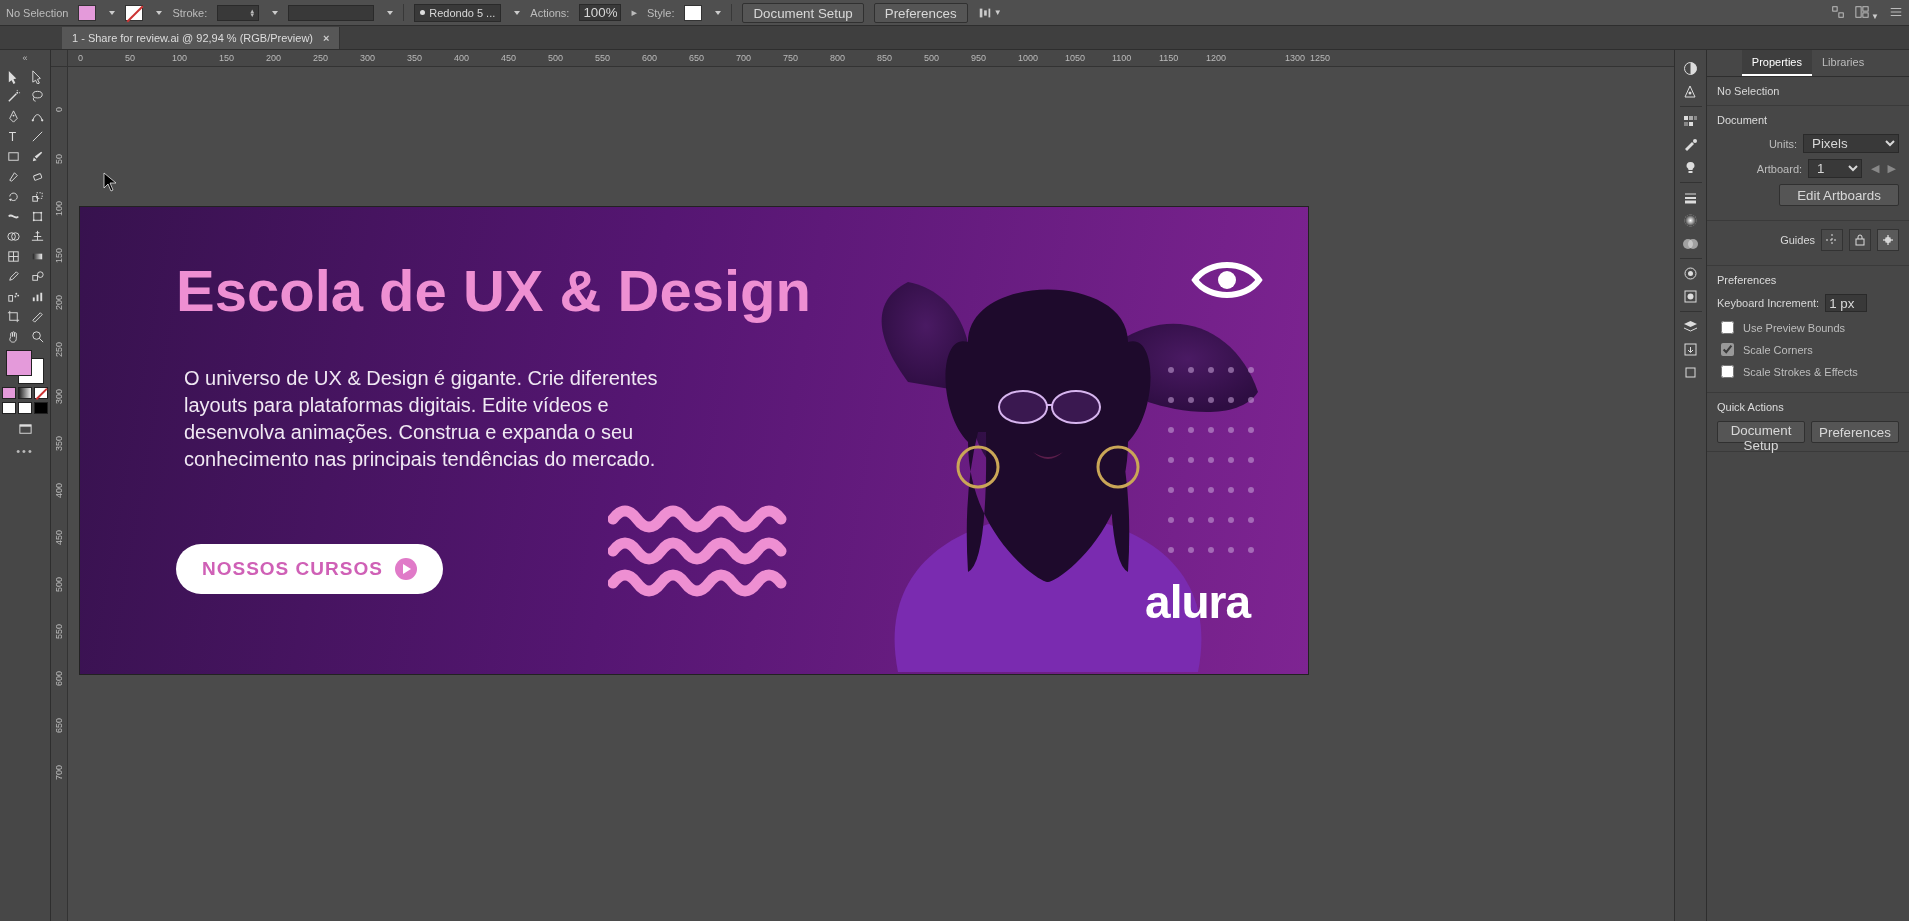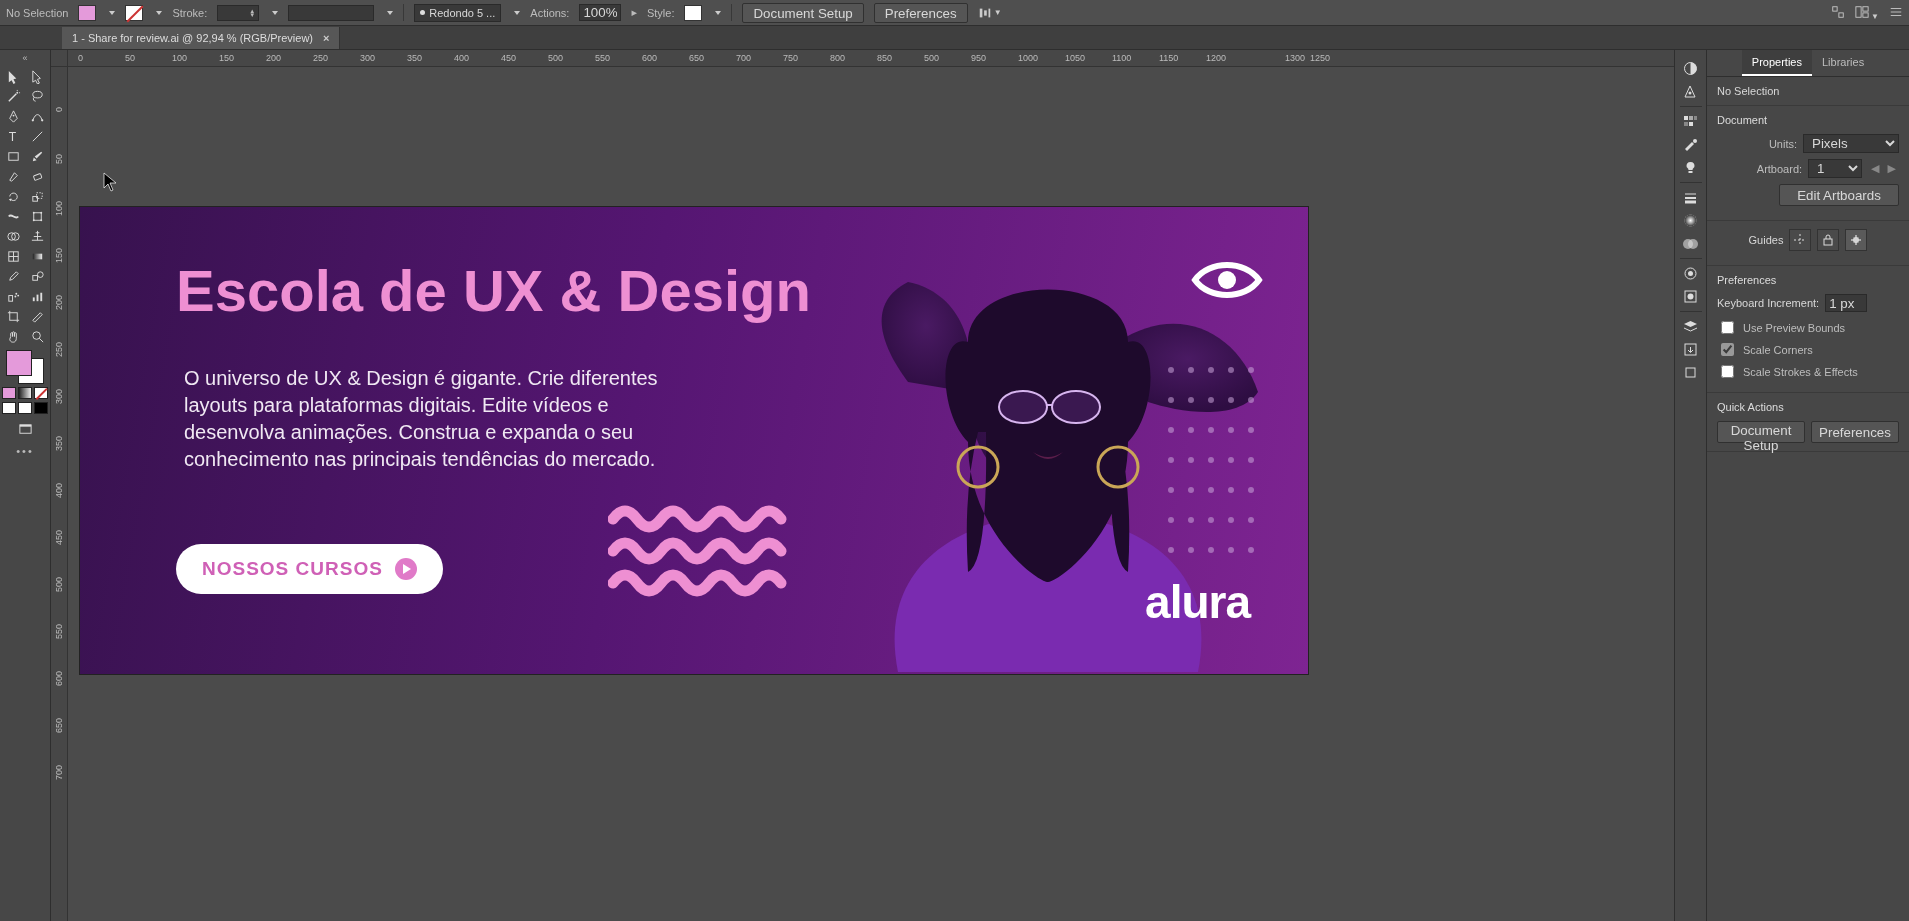--- a/index.html
+++ b/index.html
@@ -626,21 +626,21 @@
           <span class="nav-arrows">
               <span>◀</span>
               <span>▶</span>
             </span>
         </div>
         <div class="prow">
             <button class="pbtn" style="flex:0 0 120px;margin-left:auto">Edit Artboards</button>
           </div>
       </div>
       <div class="psection">
-        <div class="prow" style="justify-content:center">
+        <div class="prow" style="justify-content:flex-end">
           <span>Guides</span>
           <div class="picon-row">
             <div class="picon">
                 <svg width="14" height="14" viewBox="0 0 14 14">
                   <line x1="7" y1="1" x2="7" y2="13" stroke="#ddd" stroke-dasharray="2"></line>
                   <line x1="1" y1="7" x2="13" y2="7" stroke="#ddd" stroke-dasharray="2"></line>
                 </svg>
               </div>
             <div class="picon">
                 <svg width="14" height="14" viewBox="0 0 14 14">

